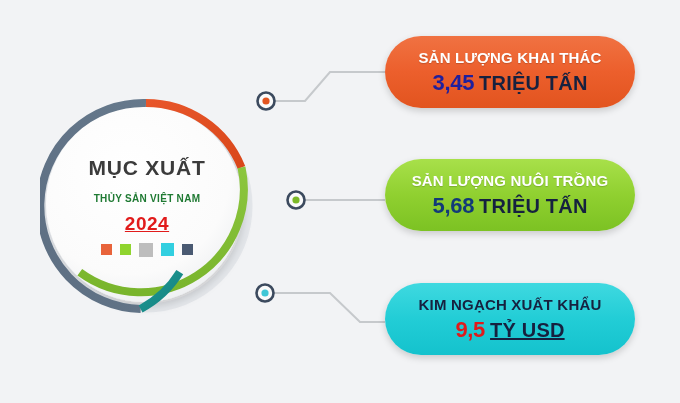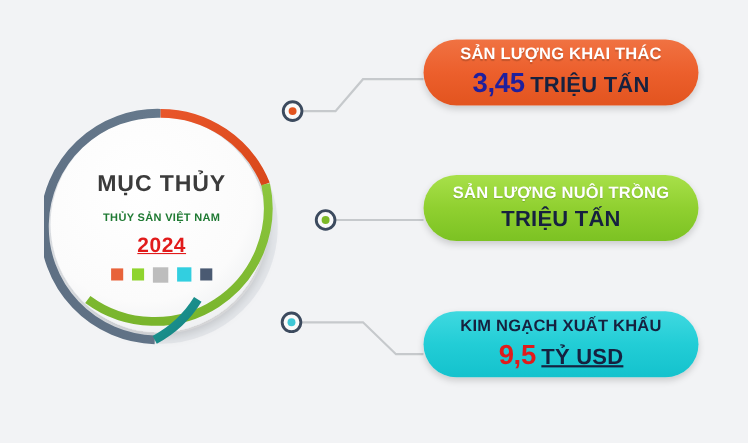--- a/index.html
+++ b/index.html
@@ -49,39 +49,39 @@
     letter-spacing:.5px;
     margin-bottom:8px;
     text-decoration:underline;
   }
   .swatches{display:flex;gap:8px;align-items:center;}
   .sw{width:11px;height:11px;display:block;}
 
   
   .pill{
     position:absolute;
-    width:250px;height:60px;
+    width:250px;height:72px;
     border-radius:42px;
     display:flex;flex-direction:column;
     align-items:center;justify-content:center;
     box-sizing:border-box;
     box-shadow:0 3px 7px rgba(0,0,0,.17);
     overflow:hidden;
   }
   .pill-title{
     font-size:15px;font-weight:bold;
     letter-spacing:.2px;
     white-space:nowrap;
     margin-bottom:4px;
   }
   .pill-value-row{
     display:flex;align-items:baseline;
     gap:5px;white-space:nowrap;
   }
-  .pill-num{font-size:25px;font-weight:bold;letter-spacing:-.3px;}
+  .pill-num{font-size:22px;font-weight:bold;letter-spacing:-.3px;}
   .pill-unit{font-size:20px;font-weight:bold;letter-spacing:.2px;}
 
   #pill-1{left:385px;top:36px;
     background:linear-gradient(180deg,#f07242 0%,#ec5f2c 50%,#e2541f 100%);}
   #pill-1 .pill-title{color:#ffffff;text-shadow:0 1px 1px rgba(0,0,0,.18);}
   #pill-1 .pill-num{color:#1f1f9e;}
   #pill-1 .pill-unit{color:#16213f;}
 
   #pill-2{left:385px;top:159px;
     background:linear-gradient(180deg,#a8e04a 0%,#90d030 50%,#7cc223 100%);}
@@ -139,21 +139,21 @@
       <path d="M 100.66 228.94 A 103 103 0 1 1 106 23" fill="none" stroke="url(#segSlate)" stroke-width="8" stroke-linecap="butt"></path>
 
       <path d="M 106 23 A 103 103 0 0 1 201.49 87.42" fill="none" stroke="url(#segOrange)" stroke-width="8" stroke-linecap="butt"></path>
 
       <path d="M 201.49 87.42 A 103 103 0 0 1 39.80 192.21" fill="none" stroke="url(#segGreen)" stroke-width="8" stroke-linecap="butt"></path>
 
       <path d="M 139.80 192.21 A 103 103 0 0 1 100.66 228.94" fill="none" stroke="url(#segTeal)" stroke-width="8" stroke-linecap="butt"></path>
     </svg>
 
     <div class="donut-center-text">
-      <div class="muc-tieu">MỤC THỦY</div>
+      <div class="muc-tieu">MỤC XUẤT</div>
       <div class="thuy-san">THỦY SẢN VIỆT NAM</div>
       <div class="year">2024</div>
       <div class="swatches">
         <span class="sw" style="background:#e8633a"></span>
         <span class="sw" style="background:#8fd42e"></span>
         <span class="sw" style="background:#bdbdbd;width:14px;height:14px"></span>
         <span class="sw" style="background:#32cfe0;width:13px;height:13px"></span>
         <span class="sw" style="background:#4a5a72"></span>
       </div>
     </div>
@@ -178,20 +178,21 @@
     <div class="pill-title">SẢN LƯỢNG KHAI THÁC</div>
     <div class="pill-value-row">
       <span class="pill-num">3,45</span>
       <span class="pill-unit">TRIỆU TẤN</span>
     </div>
   </div>
 
   <div class="pill" id="pill-2">
     <div class="pill-title">SẢN LƯỢNG NUÔI TRỒNG</div>
     <div class="pill-value-row">
+      <span class="pill-num">5,68</span>
       <span class="pill-unit">TRIỆU TẤN</span>
     </div>
   </div>
 
   <div class="pill" id="pill-3">
     <div class="pill-title">KIM NGẠCH XUẤT KHẨU</div>
     <div class="pill-value-row">
       <span class="pill-num">9,5</span>
       <span class="pill-unit">TỶ USD</span>
     </div>

